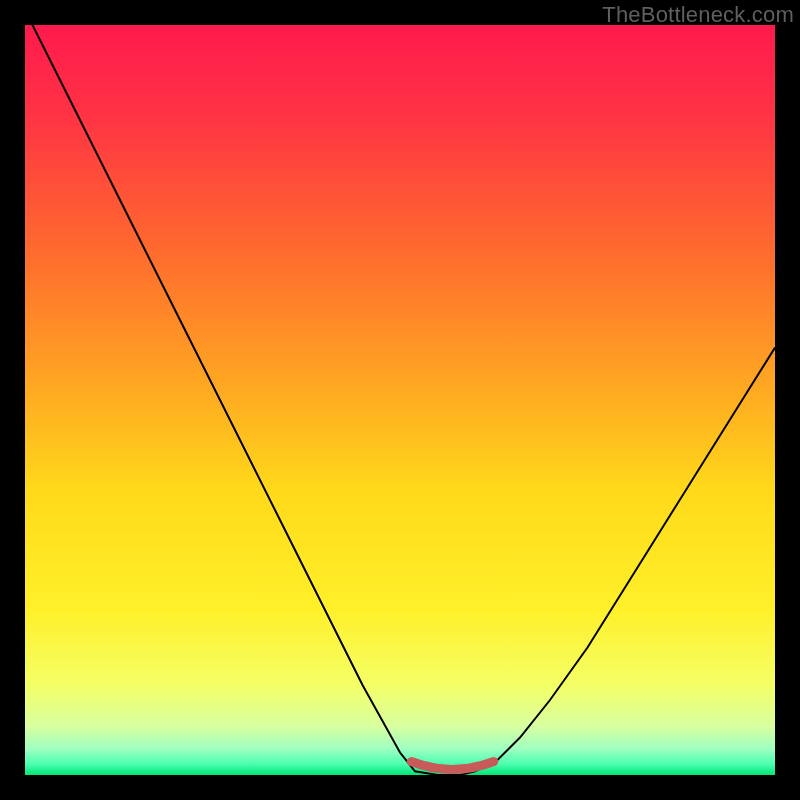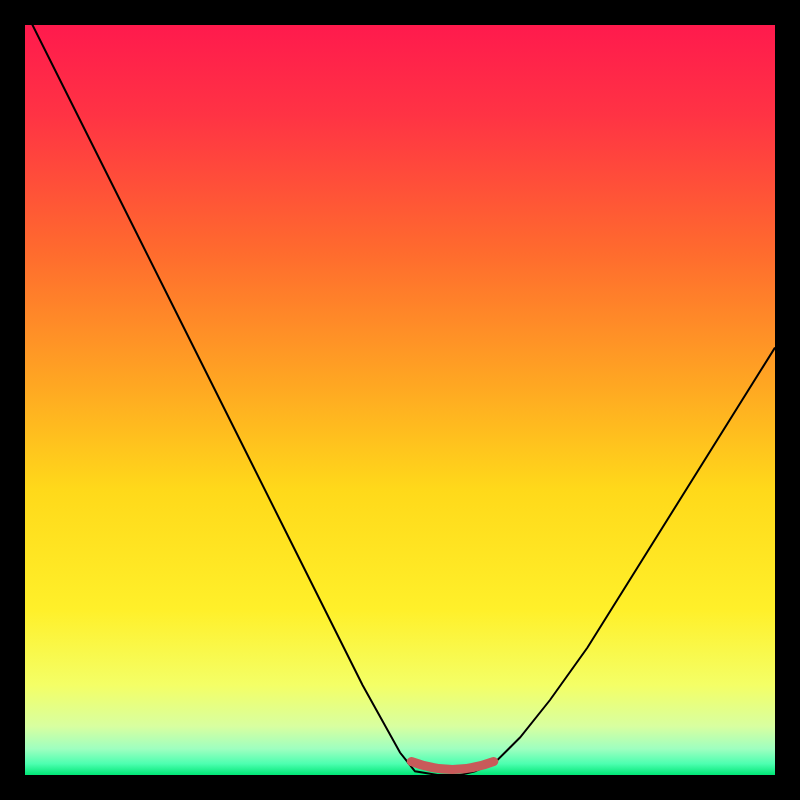--- a/index.html
+++ b/index.html
@@ -57,13 +57,14 @@
             <stop offset="100.0%" stop-color="#00e676"></stop>
           </linearGradient>
       </defs>
       <rect x="0" y="0" width="750" height="750" fill="url(#bg-grad)"></rect>
       <path id="curve" fill="none" stroke-width="2" d="M0.0 -15.0 L37.5 60.0 L75.0 135.0 L112.5 210.0 L150.0 285.0 L187.5 360.0 L225.0 435.0 L262.5 510.0 L300.0 585.0 L337.5 660.0 L375.0 727.5 L390.0 746.3 L412.5 750.0 L435.0 750.0 L450.0 746.3 L472.5 735.0 L495.0 712.5 L525.0 675.0 L562.5 622.5 L600.0 562.5 L637.5 502.5 L675.0 442.5 L712.5 382.5 L750.0 322.5 " stroke="#000000"></path>
       <path id="marker" fill="none" stroke-width="9" stroke-linecap="round" d="M 386.3 736.5
                Q 406.9 744.5 427.5 744.5
                Q 448.1 744.5 468.8 736.5" stroke="#c85a5a"></path>
     </svg>
   </div>
+  <div class="watermark">TheBottleneck.com</div>
 </div>
 
 </body></html>

